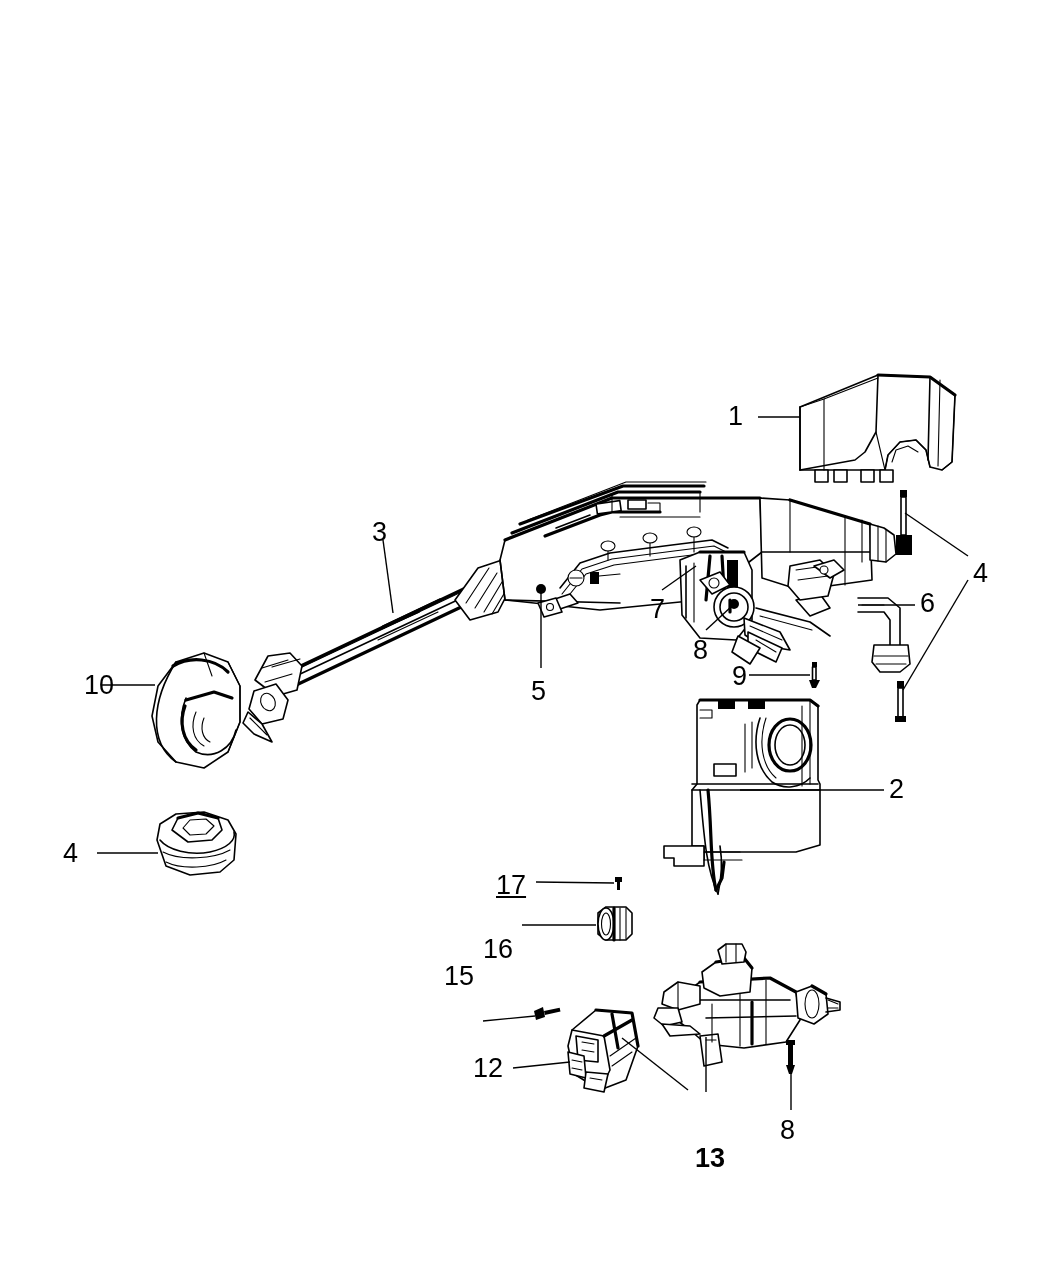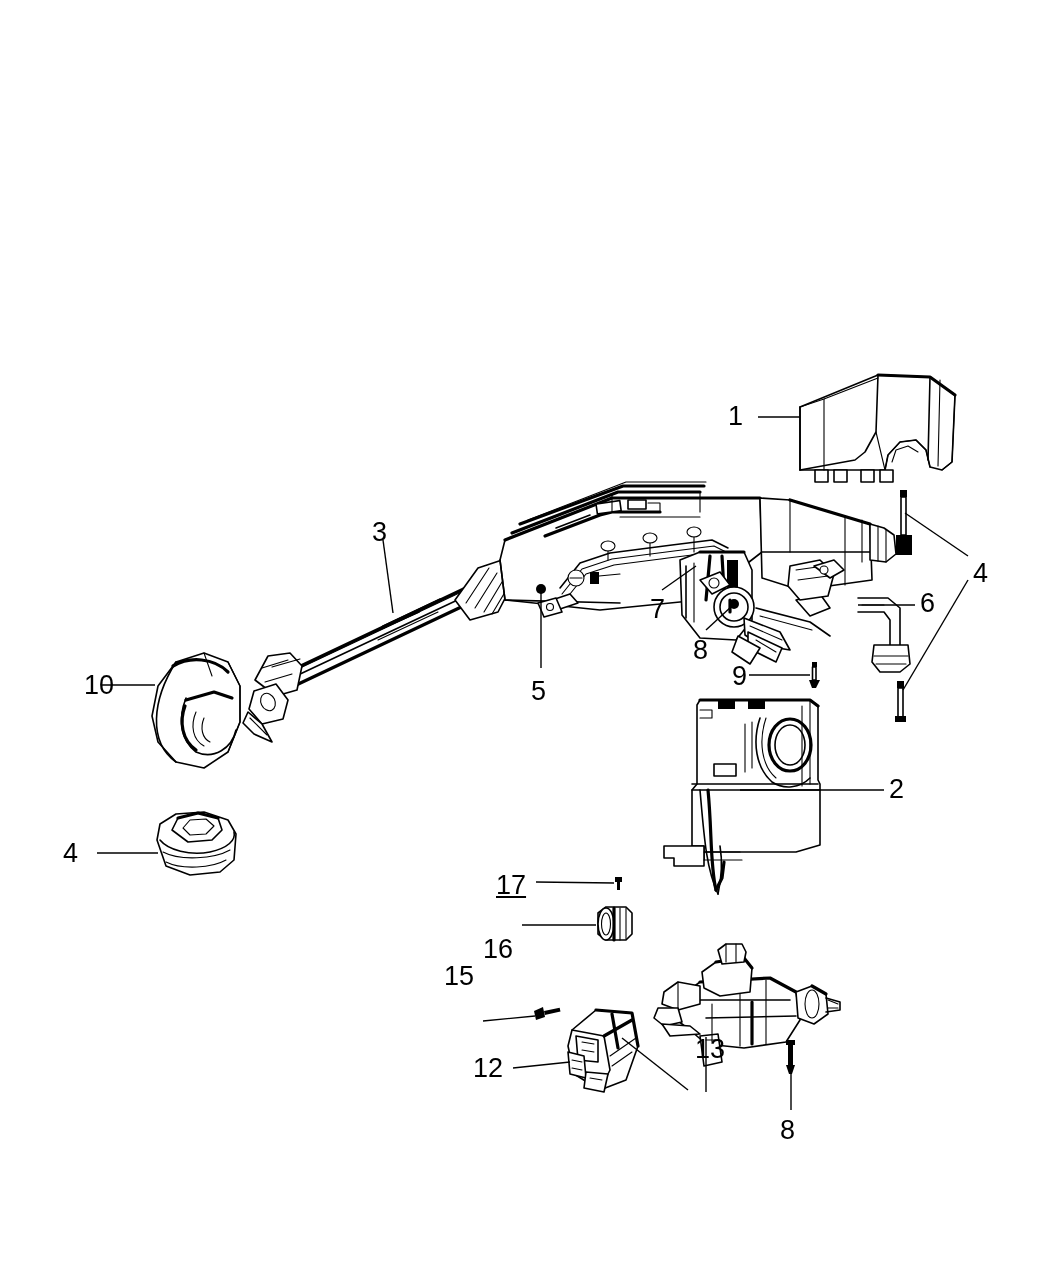--- a/index.html
+++ b/index.html
@@ -343,19 +343,19 @@
 <div class="callout" style="left:372px;top:519px;">3</div>
 <div class="callout" style="left:973px;top:560px;">4</div>
 <div class="callout" style="left:531px;top:678px;">5</div>
 <div class="callout" style="left:920px;top:590px;">6</div>
 <div class="callout" style="left:650px;top:596px;">7</div>
 <div class="callout" style="left:693px;top:637px;">8</div>
 <div class="callout" style="left:732px;top:663px;">9</div>
 <div class="callout" style="left:68px;top:672px;margin-left:16px;">10</div>
 <div class="callout" style="left:63px;top:840px;">4</div>
 <div class="callout" style="left:780px;top:1117px;">8</div>
-<div class="callout" style="left:695px;top:1036px;">13</div>
+<div class="callout" style="left:695px;top:1145px;font-weight:bold;">13</div>
 <div class="callout" style="left:473px;top:1055px;">12</div>
 <div class="callout" style="left:444px;top:963px;">15</div>
 <div class="callout" style="left:483px;top:912px;margin-top:24px;">16</div>
 <div class="callout" style="left:496px;top:872px;text-decoration:underline;">17</div>
 
 </div>
 
 </body></html>

